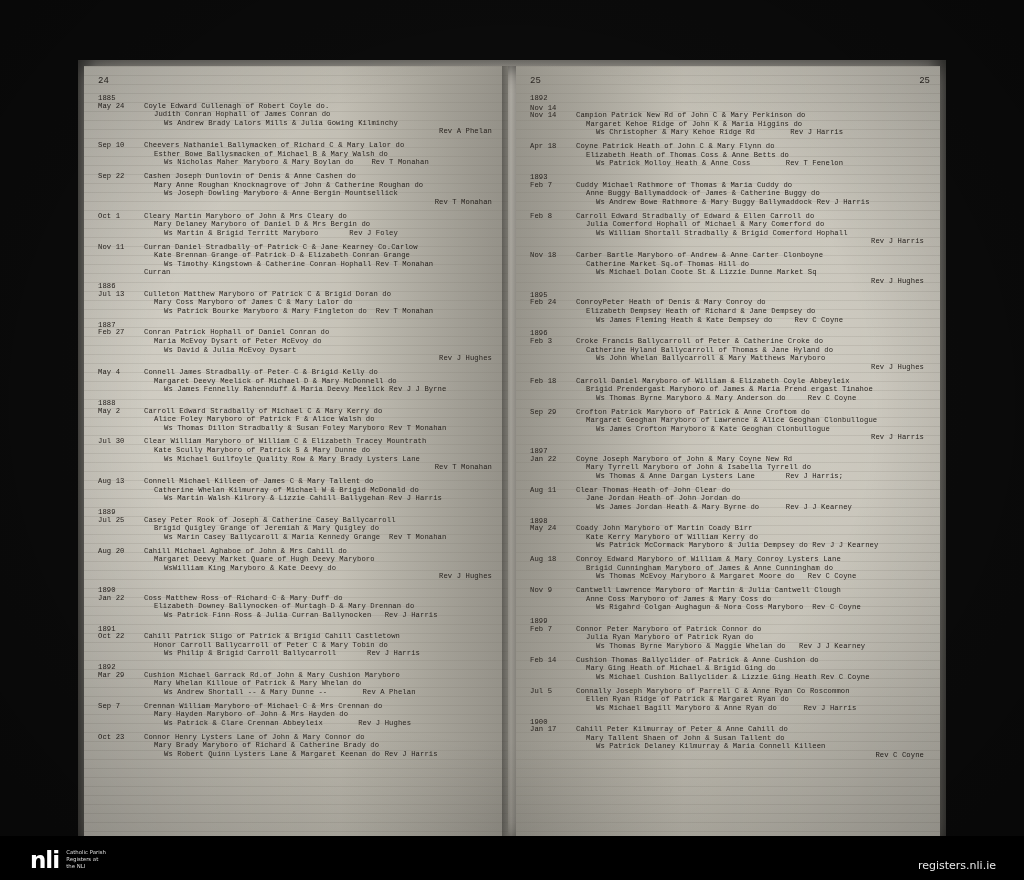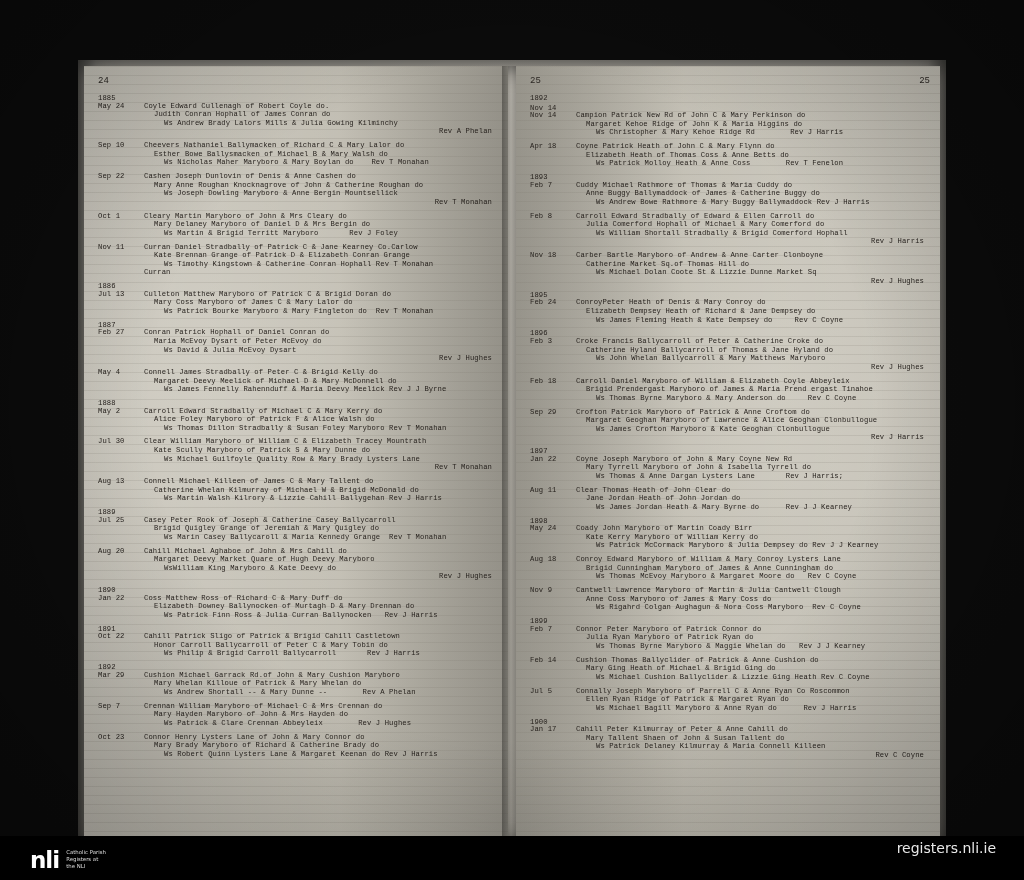--- a/index.html
+++ b/index.html
@@ -143,23 +143,23 @@
   .nli-sub {
     font-family: "DejaVu Sans", sans-serif;
     font-size: 5.4px;
     line-height: 7px;
     color: #dcdcdc;
     padding-bottom: 2px;
   }
   .site {
     position: absolute;
     right: 28px;
-    bottom: 24px;
+    bottom: 8px;
     font-family: "DejaVu Sans", sans-serif;
-    font-size: 14px;
+    font-size: 11px;
     color: #e8e8e8;
   }
   
   .vignette {
     position: absolute;
     left: 0; top: 0;
     width: 1024px; height: 880px;
     pointer-events: none;
     background: radial-gradient(ellipse at 50% 46%, rgba(0,0,0,0) 50%, rgba(0,0,0,0.35) 100%);
   }

